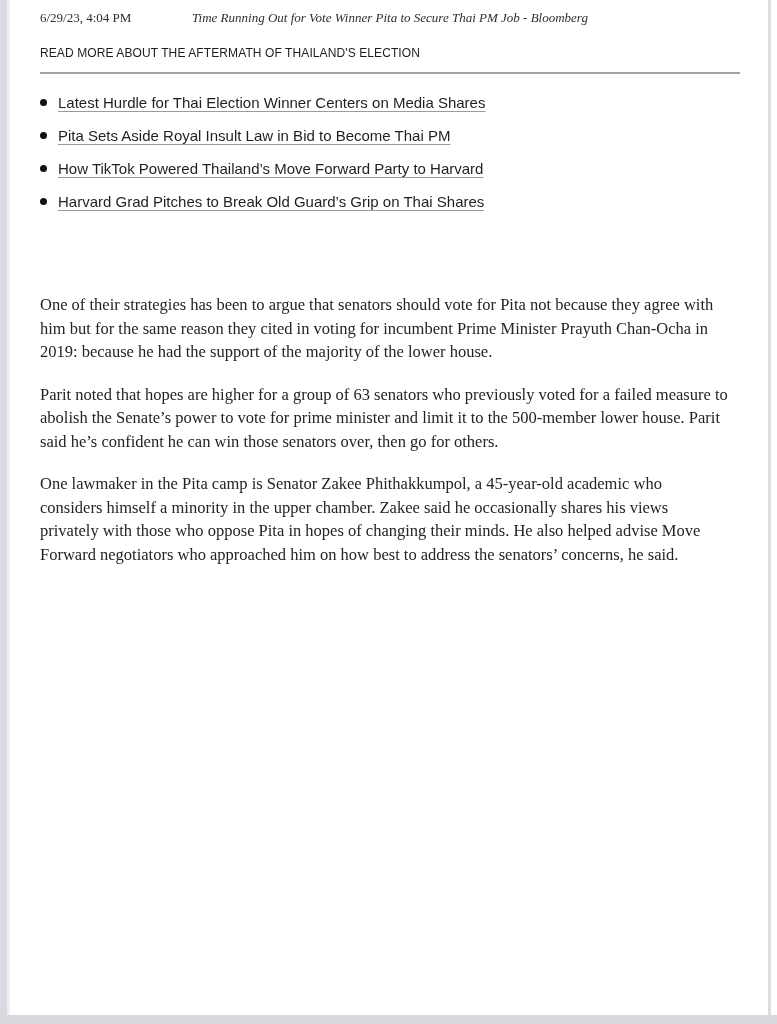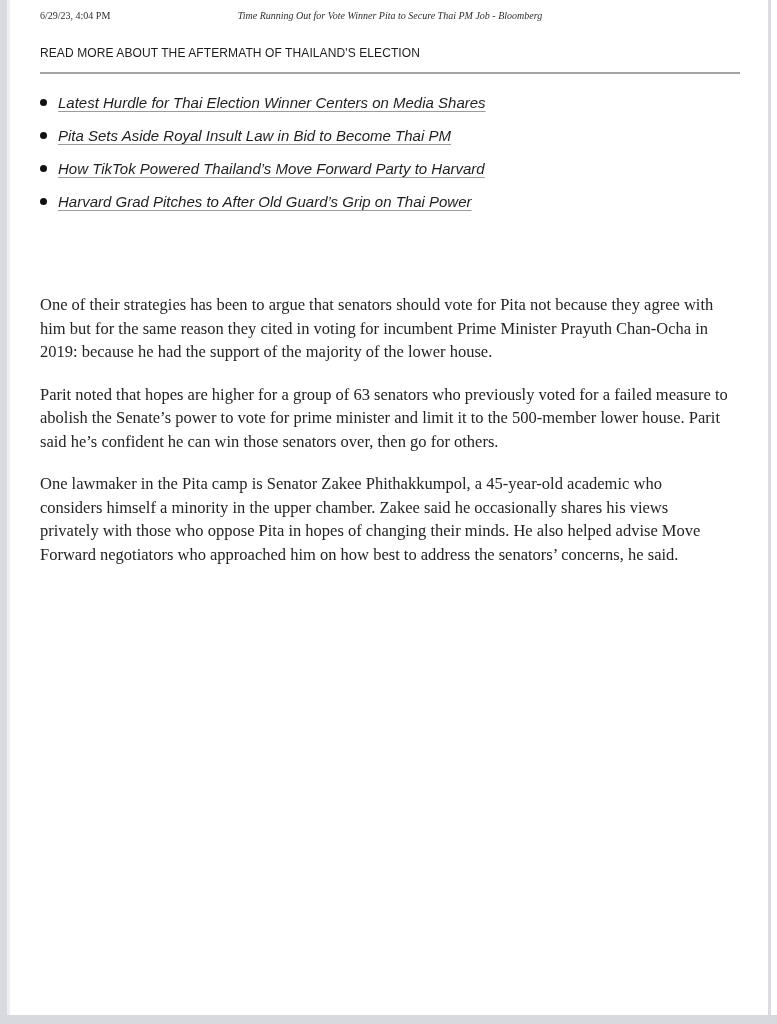--- a/index.html
+++ b/index.html
@@ -12,21 +12,21 @@
     color:#262626;
   }
   
   .edge-left{position:absolute;left:0;top:0;width:7px;height:1024px;background:#d9d9e0;}
   .edge-left-inner{position:absolute;left:7px;top:0;width:3px;height:1024px;background:#efeff3;}
   .edge-right{position:absolute;left:768px;top:0;width:3px;height:1024px;background:#dcdce3;}
   .edge-bottom{position:absolute;left:0;top:1015px;width:777px;height:9px;background:#d8d8df;}
 
   .content{position:absolute;left:40px;top:0;width:700px;}
 
-  .meta{position:relative;margin-top:10px;height:15px;font-size:10px;color:#2e2e2e;}
+  .meta{position:relative;margin-top:10px;height:15px;font-size:13px;color:#2e2e2e;}
   .meta-left{position:absolute;left:0;top:0;white-space:nowrap;}
   .meta-center{display:block;text-align:center;font-style:italic;}
 
   .read-more-heading{
     font-family:"Liberation Sans", sans-serif;
     font-weight:400;
     font-size:12px;
     letter-spacing:0.1px;
     color:#1d1d1d;
     margin:21px 0 0 0;
@@ -39,21 +39,20 @@
     font-size:15px;color:#1f1f1f;
   }
   .related-links li{display:flex;align-items:center;margin-bottom:14px;height:19px;}
   .bullet{width:7px;height:7px;border-radius:50%;background:#111;flex:0 0 auto;margin-right:11px;}
   .related-link{
     text-decoration:underline;
     text-decoration-color:#9b9b9b;
     text-underline-offset:3px;
     cursor:pointer;
     white-space:nowrap;
-    font-style:italic;
   }
 
   .article-body{margin-top:82px;}
   .article-body p{
     margin:0 12px 19px 0;
     font-size:16.5px;
     line-height:23.5px;
     color:#242424;
   }
 </style>
@@ -84,21 +83,21 @@
     <li>
       <span class="bullet"></span>
       <span class="related-link">Pita Sets Aside Royal Insult Law in Bid to Become Thai PM</span>
     </li>
     <li>
       <span class="bullet"></span>
       <span class="related-link">How TikTok Powered Thailand’s Move Forward Party to Harvard</span>
     </li>
     <li>
       <span class="bullet"></span>
-      <span class="related-link">Harvard Grad Pitches to After Old Guard’s Grip on Thai Power</span>
+      <span class="related-link">Harvard Grad Pitches to Break Old Guard’s Grip on Thai Shares</span>
     </li>
   </ul>
 
   <div class="article-body">
     <p>One of their strategies has been to argue that senators should vote for Pita not because they agree with him but for the same reason they cited in voting for incumbent Prime Minister Prayuth Chan-Ocha in 2019: because he had the support of the majority of the lower house.</p>
     <p>Parit noted that hopes are higher for a group of 63 senators who previously voted for a failed measure to abolish the Senate’s power to vote for prime minister and limit it to the 500-member lower house. Parit said he’s confident he can win those senators over, then go for others.</p>
     <p>One lawmaker in the Pita camp is Senator Zakee Phithakkumpol, a 45-year-old academic who considers himself a minority in the upper chamber. Zakee said he occasionally shares his views privately with those who oppose Pita in hopes of changing their minds. He also helped advise Move Forward negotiators who approached him on how best to address the senators’ concerns, he said.</p>
   </div>
 
 </div>

